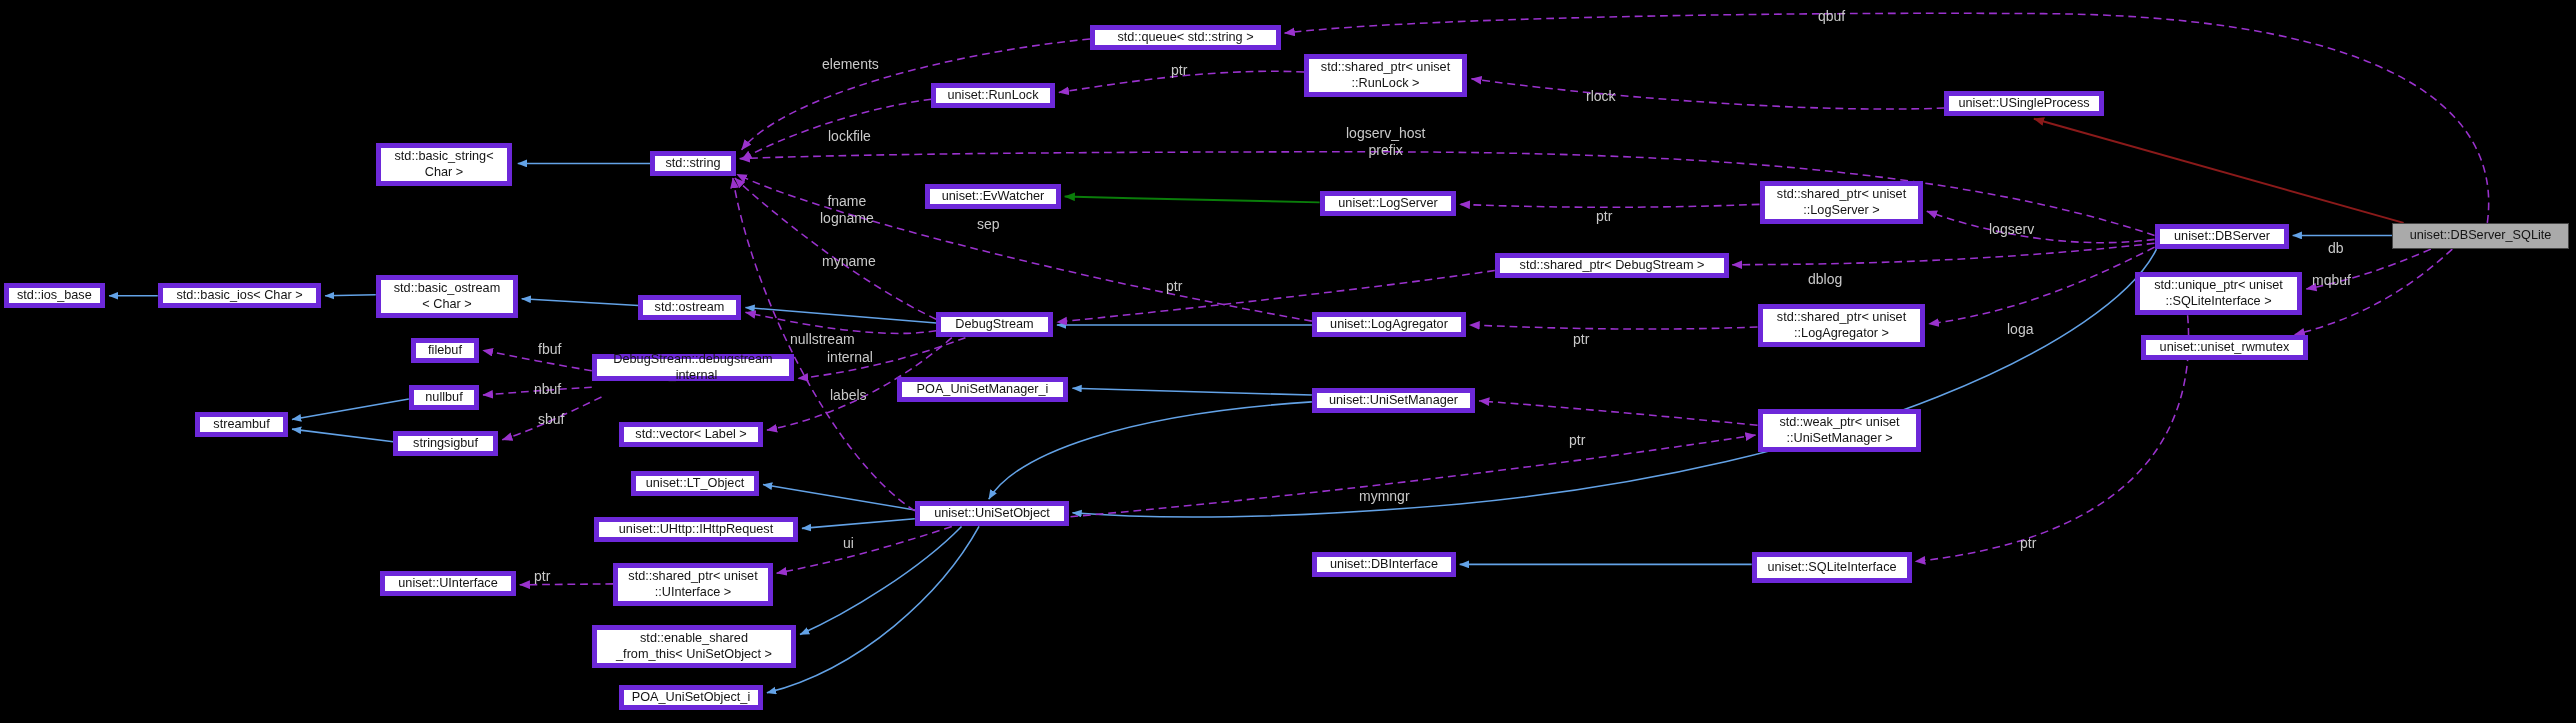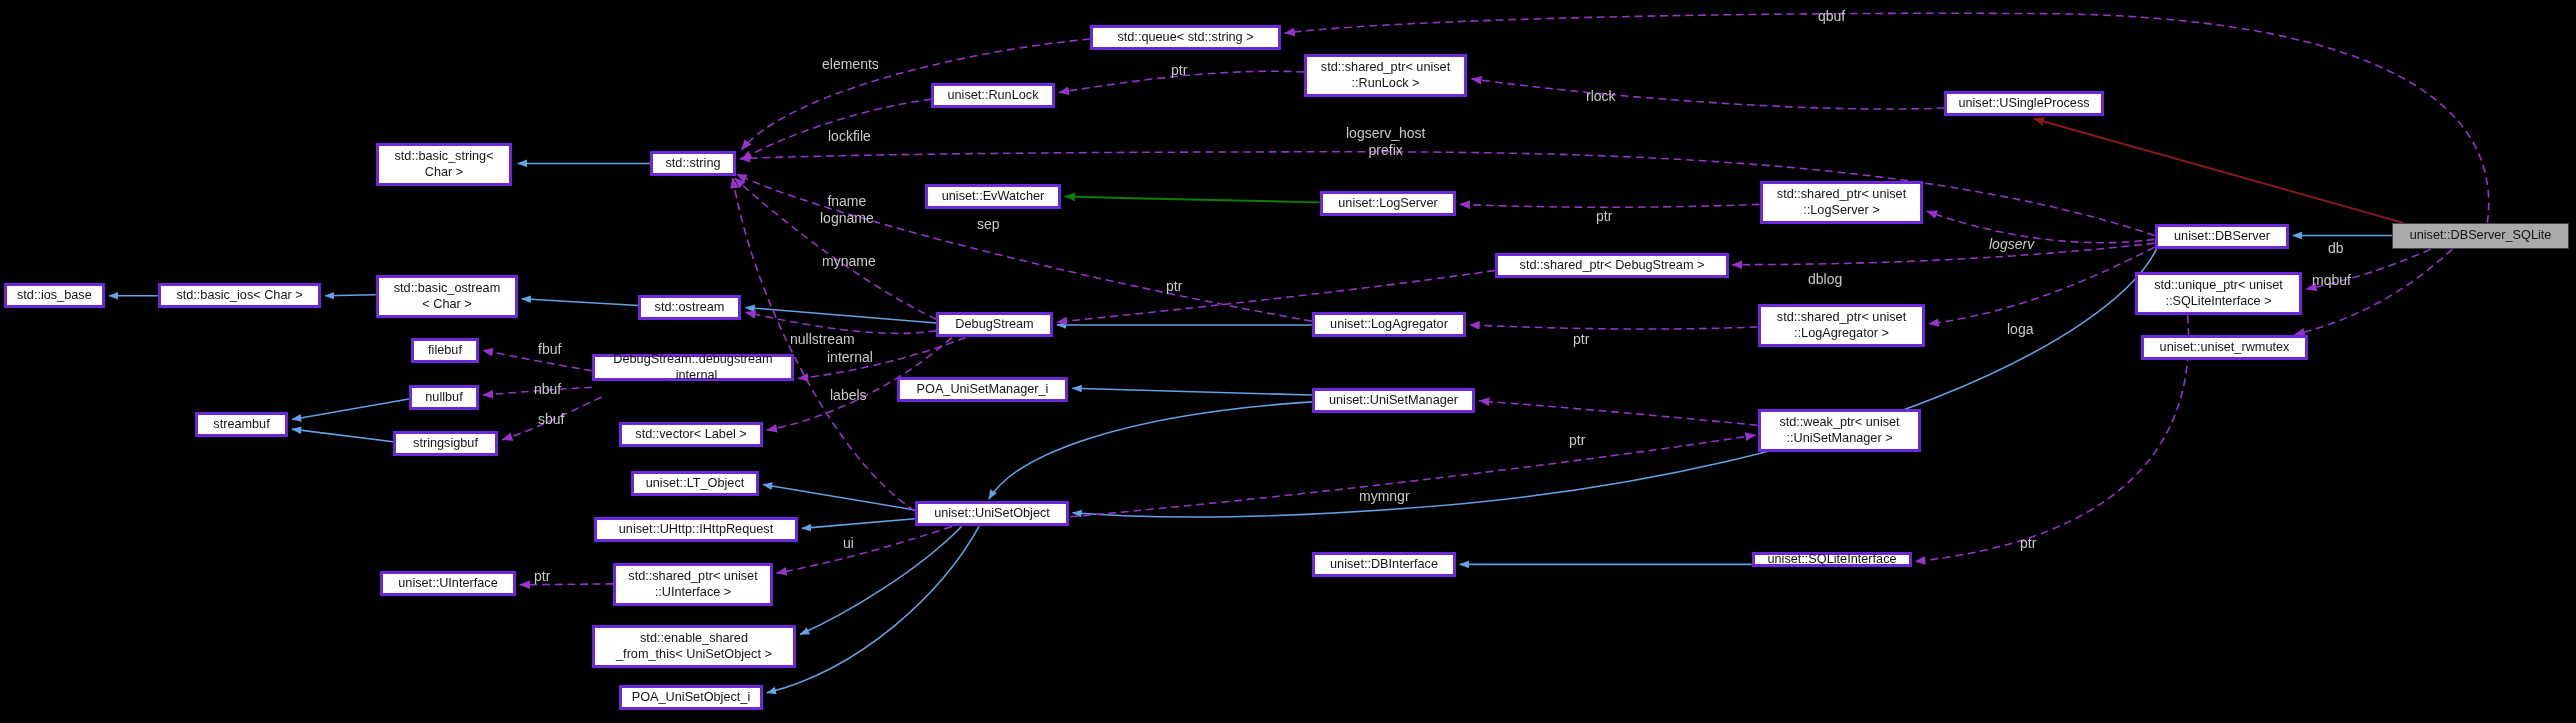--- a/index.html
+++ b/index.html
@@ -6,21 +6,21 @@
   body{width:2576px;height:723px;position:relative;overflow:hidden;
        font-family:"Liberation Sans",sans-serif;}
   #canvas{position:absolute;left:0;top:0;width:2576px;height:723px;}
   #edge-layer{position:absolute;left:0;top:0;width:2576px;height:723px;}
   .edge{fill:none;stroke-width:1.6px;}
   .edge.inherit{stroke:#63a2e6;}
   .edge.usage{stroke:#9a32cd;stroke-dasharray:8 5;}
   .edge.protected{stroke:#0a7d0a;stroke-width:2px;}
   .edge.private{stroke:#8b1a1a;stroke-width:2px;}
   .node{position:absolute;display:flex;align-items:center;justify-content:center;
-        box-sizing:border-box;background:#ffffff;border:3px solid #6d28d9;
+        box-sizing:border-box;background:#ffffff;border:5px solid #6d28d9;
         color:#141414;font-size:12.7px;line-height:1.25;text-align:center;
         white-space:pre-line;padding:1px 3.9px;cursor:pointer;}
   .node.main{background:#aaaaaa;border:1.9px solid #464646;cursor:default;}
   .edge-label{position:absolute;color:#c9c9c9;font-size:14px;line-height:1.2;
         white-space:pre-line;text-align:center;pointer-events:none;}
 </style>
 </head>
 <body>
 
 <div id="canvas">
@@ -122,40 +122,40 @@
     <div class="node" style="left: 1758px; top: 409px; width: 163px; height: 43px;">std::weak_ptr&lt; uniset
 ::UniSetManager &gt;</div>
     <div class="node" style="left: 409px; top: 385px; width: 70px; height: 25px;">nullbuf</div>
     <div class="node" style="left: 195px; top: 412px; width: 93px; height: 25px;">streambuf</div>
     <div class="node" style="left: 393px; top: 431px; width: 105px; height: 25px;">stringsigbuf</div>
     <div class="node" style="left: 619px; top: 422px; width: 144px; height: 25px;">std::vector&lt; Label &gt;</div>
     <div class="node" style="left: 631px; top: 471px; width: 128px; height: 25px;">uniset::LT_Object</div>
     <div class="node" style="left: 915px; top: 501px; width: 154px; height: 25px;">uniset::UniSetObject</div>
     <div class="node" style="left: 594px; top: 517px; width: 204px; height: 25px;">uniset::UHttp::IHttpRequest</div>
     <div class="node" style="left: 1312px; top: 552px; width: 144px; height: 25px;">uniset::DBInterface</div>
-    <div class="node" style="left: 1752px; top: 552px; width: 160px; height: 15px;">uniset::SQLiteInterface</div>
+    <div class="node" style="left: 1752px; top: 552px; width: 160px; height: 31px;">uniset::SQLiteInterface</div>
     <div class="node" style="left: 380px; top: 571px; width: 136px; height: 25px;">uniset::UInterface</div>
     <div class="node" style="left: 613px; top: 563px; width: 160px; height: 43px;">std::shared_ptr&lt; uniset
 ::UInterface &gt;</div>
     <div class="node" style="left: 592px; top: 625px; width: 204px; height: 43px;">std::enable_shared
 _from_this&lt; UniSetObject &gt;</div>
     <div class="node" style="left: 619px; top: 685px; width: 144px; height: 25px;">POA_UniSetObject_i</div>
     <div class="edge-label" style="left: 1818px; top: 7.8px;">qbuf</div>
     <div class="edge-label" style="left: 822px; top: 56px;">elements</div>
     <div class="edge-label" style="left: 828px; top: 96px; margin-top: 32px;">lockfile</div>
     <div class="edge-label" style="left: 1171px; top: 62px;">ptr</div>
     <div class="edge-label" style="left: 1586px; top: 88px;">rlock</div>
     <div class="edge-label" style="left: 1346px; top: 125px;">logserv_host
 prefix</div>
     <div class="edge-label" style="left: 820px; top: 193px;">fname
 logname</div>
     <div class="edge-label" style="left: 977px; top: 216px;">sep</div>
     <div class="edge-label" style="left: 822px; top: 253px;">myname</div>
     <div class="edge-label" style="left: 1596px; top: 208px;">ptr</div>
-    <div class="edge-label" style="left: 1989px; top: 236px; font-style: italic;">logserv</div>
+    <div class="edge-label" style="left: 1989px; top: 221px;">logserv</div>
     <div class="edge-label" style="left: 1808px; top: 271px;">dblog</div>
     <div class="edge-label" style="left: 1166px; top: 278px;">ptr</div>
     <div class="edge-label" style="left: 790px; top: 331px;">nullstream</div>
     <div class="edge-label" style="left: 827px; top: 349px;">internal</div>
     <div class="edge-label" style="left: 830px; top: 387px;">labels</div>
     <div class="edge-label" style="left: 2007px; top: 321px;">loga</div>
     <div class="edge-label" style="left: 1573px; top: 331px;">ptr</div>
     <div class="edge-label" style="left: 2328px; top: 240px;">db</div>
     <div class="edge-label" style="left: 2312px; top: 272px;">mqbuf</div>
     <div class="edge-label" style="left: 1569px; top: 432px;">ptr</div>

